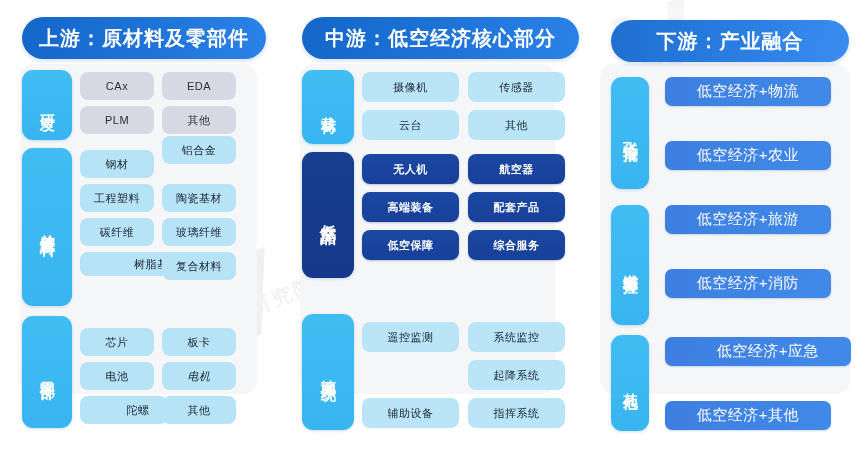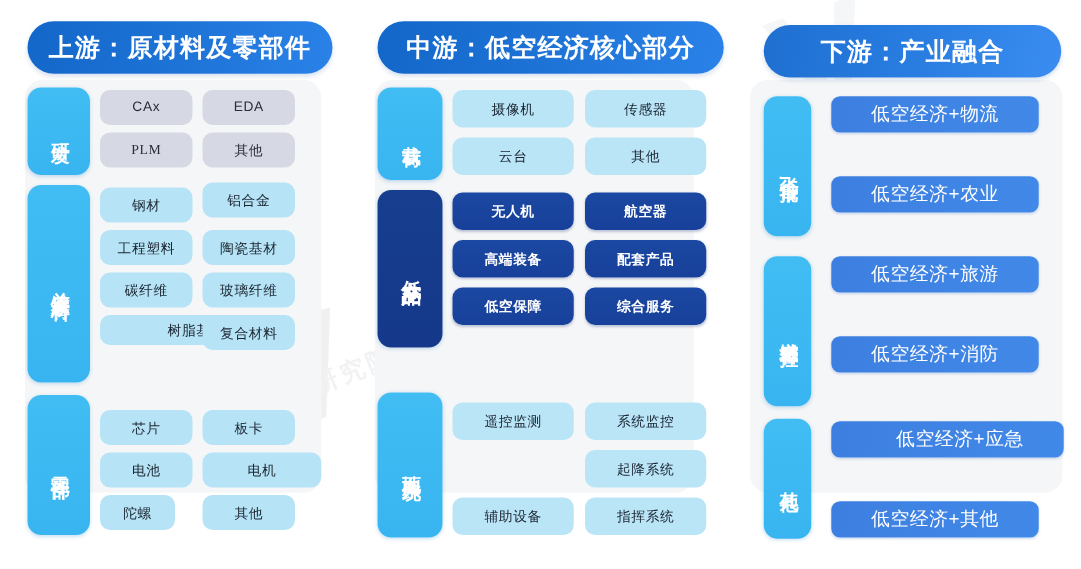--- a/index.html
+++ b/index.html
@@ -118,43 +118,43 @@
 <div class="panel panel-c"></div>
 
 <div class="col col-up">
   <div class="hdr hdr-up">上游：原材料及零部件</div>
 
   <div class="side" style="left:22px;top:70px;width:50px;height:70px;">
     <span class="vtxt">研发</span>
   </div>
   <div class="chip chip-grey" style="left:80px;top:72px;width:74px;height:28px;">CAx</div>
   <div class="chip chip-grey" style="left:162px;top:72px;width:74px;height:28px;">EDA</div>
-  <div class="chip chip-grey" style="left:80px;top:106px;width:74px;height:28px;font-family:Liberation Serif, serif;">PLM</div>
+  <div class="chip chip-grey" style="left:80px;top:106px;width:74px;height:28px;">PLM</div>
   <div class="chip chip-grey" style="left:162px;top:106px;width:74px;height:28px;">其他</div>
 
   <div class="side" style="left:22px;top:148px;width:50px;height:158px;">
     <span class="vtxt">关键原材料</span>
   </div>
   <div class="chip chip-cyan" style="left:80px;top:150px;width:74px;height:28px;">钢材</div>
-  <div class="chip chip-cyan" style="left:162px;top:146px;width:74px;height:28px;">铝合金</div>
+  <div class="chip chip-cyan" style="left:162px;top:136px;width:74px;height:28px;">铝合金</div>
   <div class="chip chip-cyan" style="left:80px;top:184px;width:74px;height:28px;">工程塑料</div>
   <div class="chip chip-cyan" style="left:162px;top:184px;width:74px;height:28px;">陶瓷基材</div>
   <div class="chip chip-cyan" style="left:80px;top:218px;width:74px;height:28px;">碳纤维</div>
   <div class="chip chip-cyan" style="left:162px;top:218px;width:74px;height:28px;">玻璃纤维</div>
   <div class="chip chip-cyan" style="left:80px;top:252px;width:74px;height:24px;padding-left:40px;">树脂基材</div>
   <div class="chip chip-cyan" style="left:162px;top:252px;width:74px;height:28px;">复合材料</div>
 
   <div class="side" style="left:22px;top:316px;width:50px;height:112px;">
     <span class="vtxt">零部件</span>
   </div>
   <div class="chip chip-cyan" style="left:80px;top:328px;width:74px;height:28px;">芯片</div>
   <div class="chip chip-cyan" style="left:162px;top:328px;width:74px;height:28px;">板卡</div>
   <div class="chip chip-cyan" style="left:80px;top:362px;width:74px;height:28px;">电池</div>
-  <div class="chip chip-cyan" style="left:162px;top:362px;width:95px;height:28px;">电机</div>
-  <div class="chip chip-cyan" style="left:80px;top:396px;width:60px;height:28px;">陀螺</div>
+  <div class="chip chip-cyan" style="left:162px;top:362px;width:74px;height:28px;font-style:italic;">电机</div>
+  <div class="chip chip-cyan" style="left:80px;top:396px;width:60px;height:28px;padding-left:28px;">陀螺</div>
   <div class="chip chip-cyan" style="left:162px;top:396px;width:74px;height:28px;">其他</div>
 </div>
 
 <div class="col col-mid">
   <div class="hdr hdr-mid">中游：低空经济核心部分</div>
 
   <div class="side" style="left:14px;top:70px;width:52px;height:74px;">
     <span class="vtxt">载荷</span>
   </div>
   <div class="chip chip-cyan2" style="left:74px;top:72px;width:97px;height:30px;">摄像机</div>

